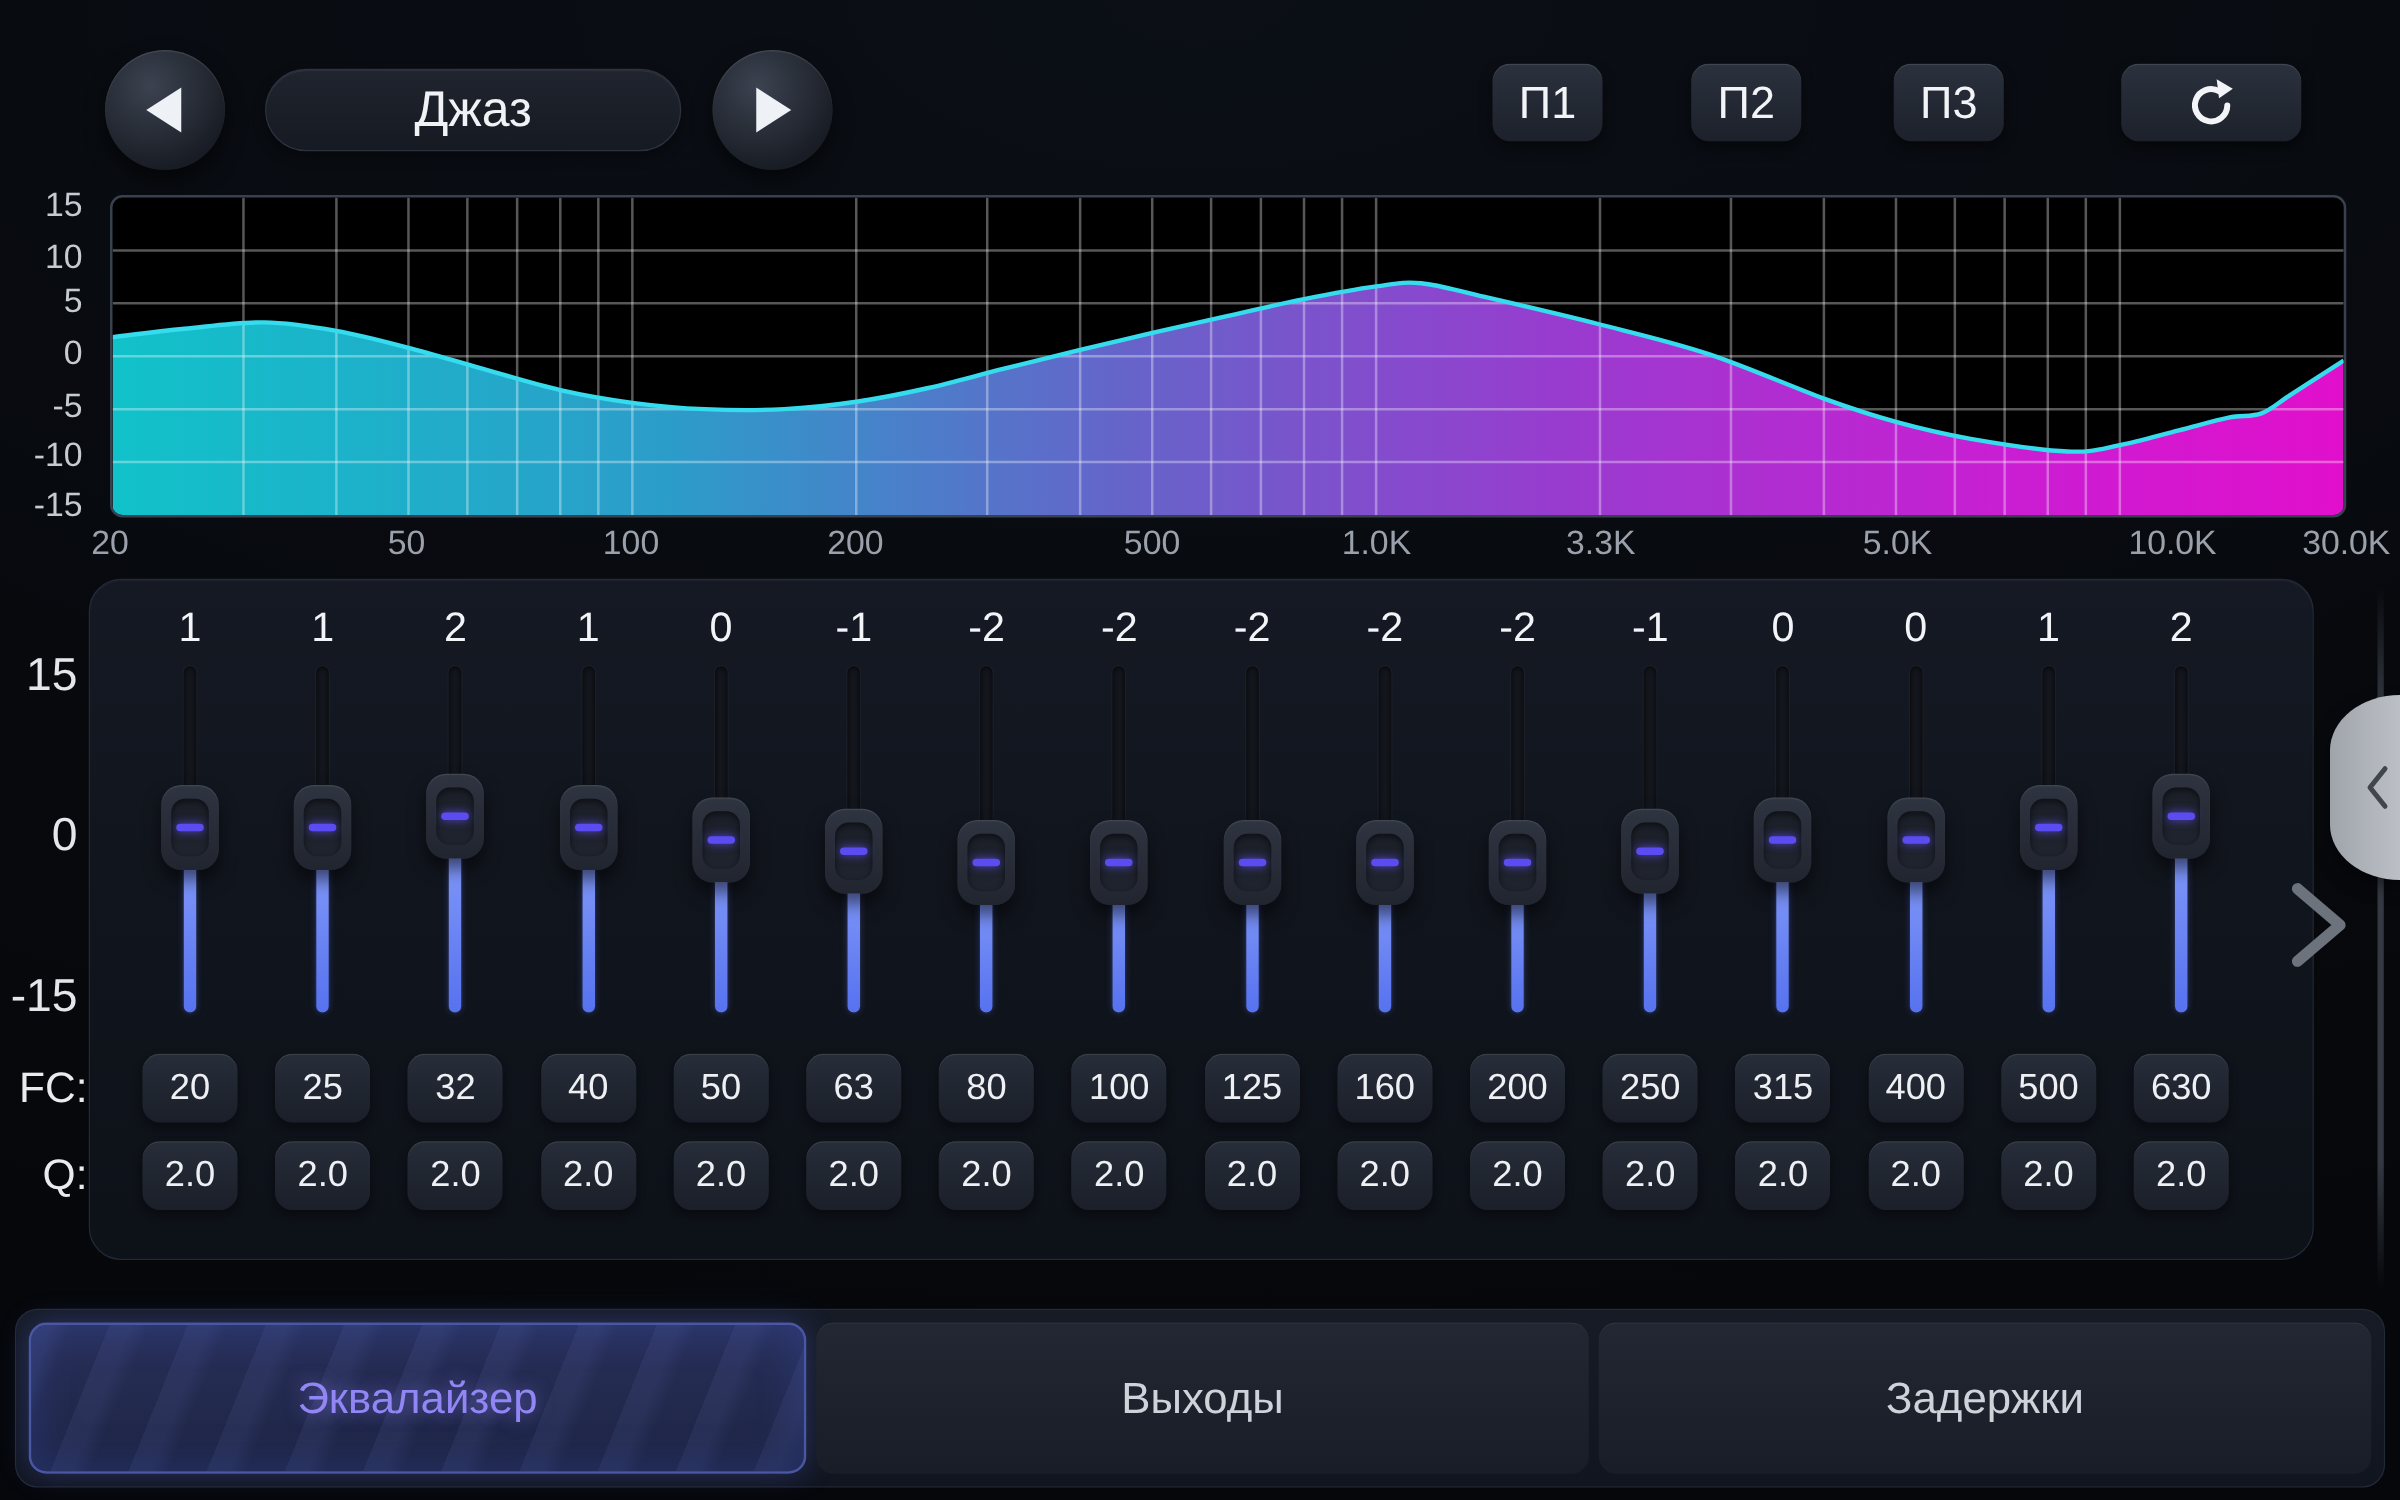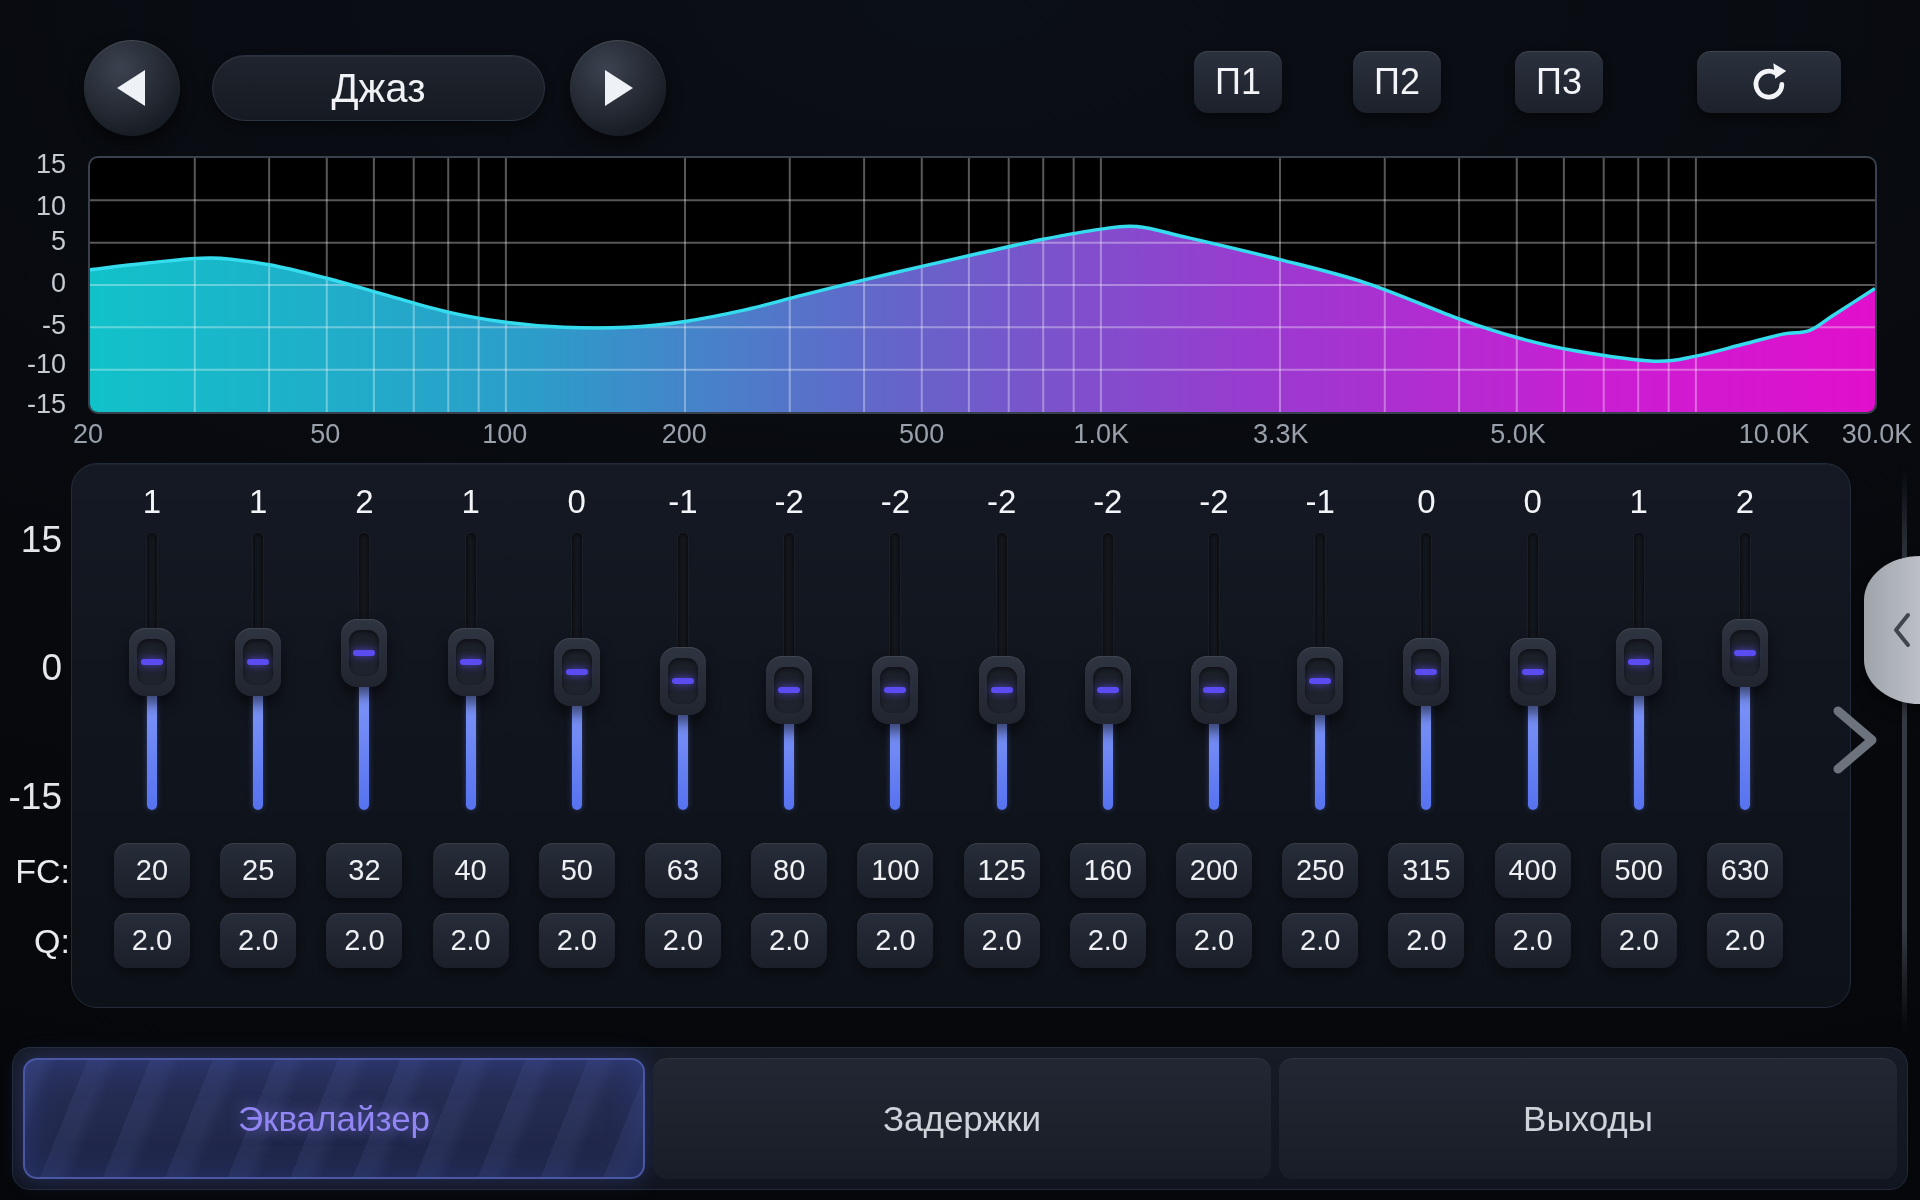--- a/index.html
+++ b/index.html
@@ -177,21 +177,21 @@
 </div>
 <div class="x-ticks" id="x-ticks">
     <span style="left: 0px;">20</span>
     <span style="left: 237.305px;">50</span>
     <span style="left: 416.819px;">100</span>
     <span style="left: 596.333px;">200</span>
     <span style="left: 833.638px;">500</span>
     <span style="left: 1013.15px;">1.0K</span>
     <span style="left: 1192.67px;">3.3K</span>
     <span style="left: 1429.97px;">5.0K</span>
-    <span style="left: 1686px;">10.0K</span>
+    <span style="left: 1650px;">10.0K</span>
     <span style="left: 1789px;">30.0K</span>
   </div>
 
 <div class="eq-panel"></div>
 <div class="scale-labels">
   <span style="top:77px">15</span>
   <span style="top:205px">0</span>
   <span style="top:334px">-15</span>
 </div>
 <div class="row-labels">
@@ -436,15 +436,15 @@
 <div class="side-handle">
   <span style="display:flex">
     <svg width="20" height="36" viewBox="0 0 20 36">
         <polyline points="16,3 4,18 16,33" fill="none" stroke="#41464d" stroke-width="4" stroke-linecap="round" stroke-linejoin="round"></polyline>
       </svg>
   </span>
 </div>
 
 <div class="tabbar">
   <div class="tab active">Эквалайзер</div>
+  <div class="tab">Выходы</div>
   <div class="tab">Задержки</div>
-  <div class="tab">Выходы</div>
 </div>
 
 </body></html>

